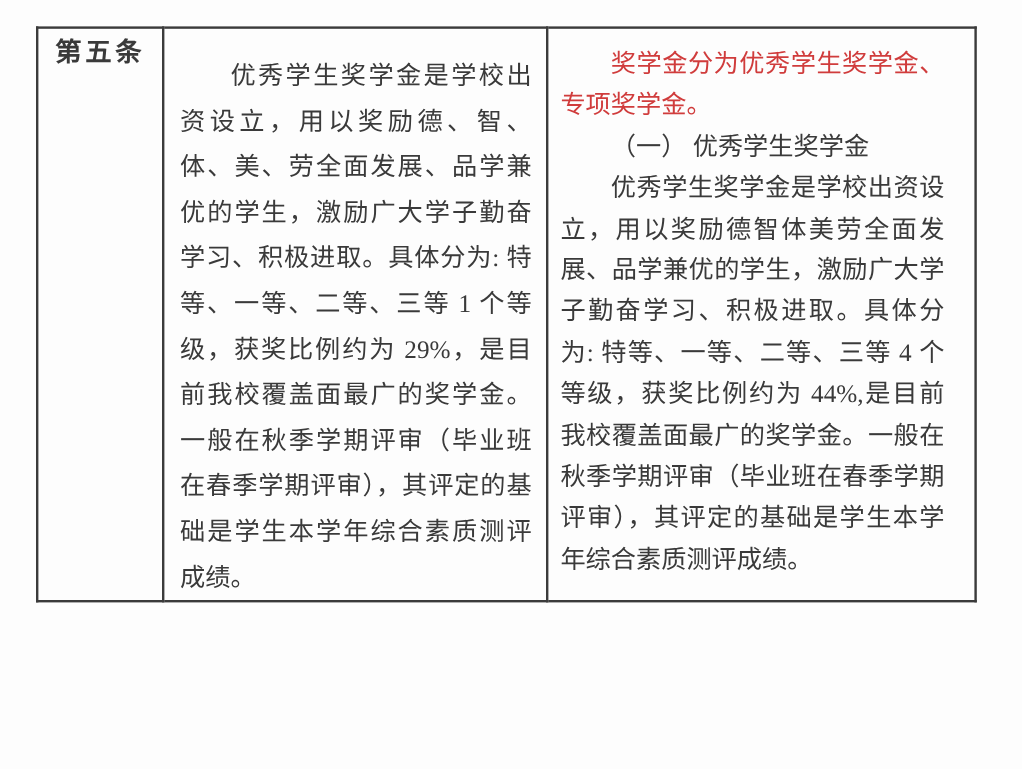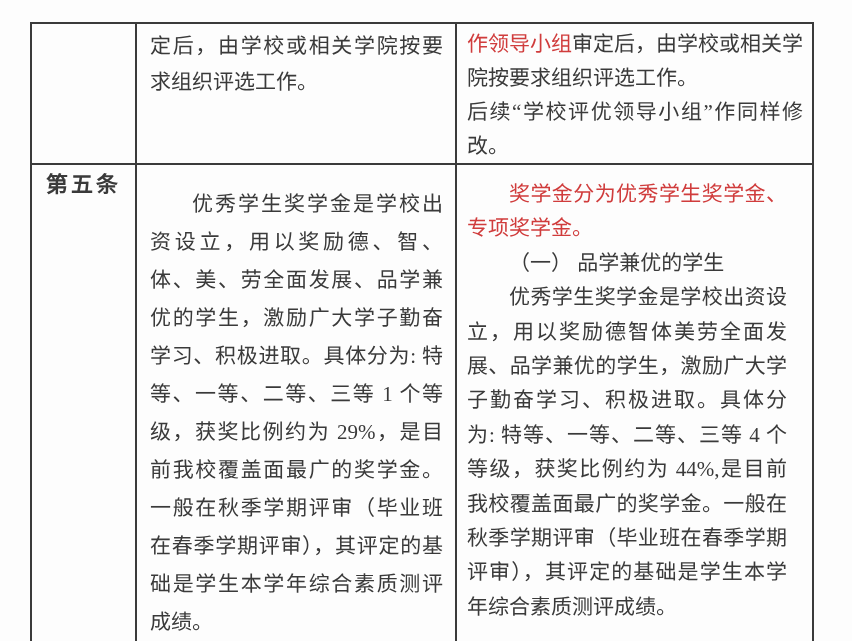--- a/index.html
+++ b/index.html
@@ -65,36 +65,26 @@
 <body>
 
 <div class="page">
   <table class="doc-table">
     <colgroup>
       <col class="c-label">
       <col class="c-orig">
       <col class="c-rev">
     </colgroup>
     <tbody>
-      <tr class="r1">
-        <td class="label-cell"></td>
-        <td class="text-cell orig-cell r1">
-            <p><span class="seg-black">定后，由学校或相关学院按要求组织评选工作。</span></p>
-          </td>
-        <td class="text-cell rev-cell r1">
-            <p><span class="seg-red">作领导小组</span><span class="seg-black">审定后，由学校或相关学院按要求组织评选工作。</span></p>
-            <p><span class="seg-black">后续“学校评优领导小组”作同样修改。</span></p>
-          </td>
-      </tr>
       <tr class="r2">
         <td class="label-cell">第五条</td>
         <td class="text-cell orig-cell r2">
             <p class="indent"><span class="seg-black">优秀学生奖学金是学校出资设立，用以奖励德、智、体、美、劳全面发展、品学兼优的学生，激励广大学子勤奋学习、积极进取。具体分为: 特等、一等、二等、三等 1 个等级，获奖比例约为 29%，是目前我校覆盖面最广的奖学金。一般在秋季学期评审（毕业班在春季学期评审），其评定的基础是学生本学年综合素质测评成绩。</span></p>
           </td>
         <td class="text-cell rev-cell r2">
             <p class="indent"><span class="seg-red">奖学金分为优秀学生奖学金、专项奖学金。</span></p>
-            <p class="indent"><span class="seg-black">（一） 品学兼优的学生</span></p>
+            <p class="indent"><span class="seg-black">（一） 优秀学生奖学金</span></p>
             <p class="indent"><span class="seg-black">优秀学生奖学金是学校出资设立，用以奖励德智体美劳全面发展、品学兼优的学生，激励广大学子勤奋学习、积极进取。具体分为: 特等、一等、二等、三等 4 个等级，获奖比例约为 44%,是目前我校覆盖面最广的奖学金。一般在秋季学期评审（毕业班在春季学期评审），其评定的基础是学生本学年综合素质测评成绩。</span></p>
           </td>
       </tr>
     </tbody>
   </table>
 </div>
 
 </body></html>

